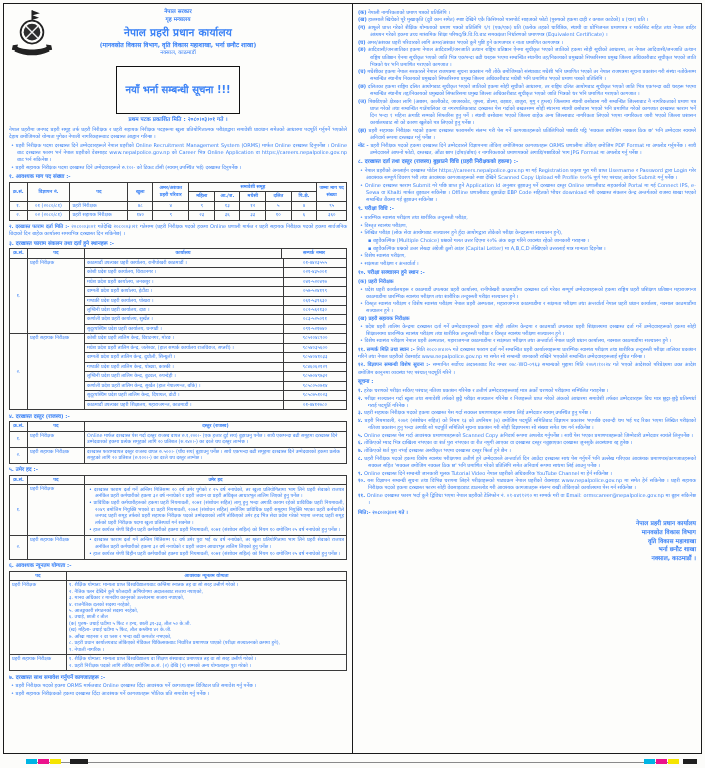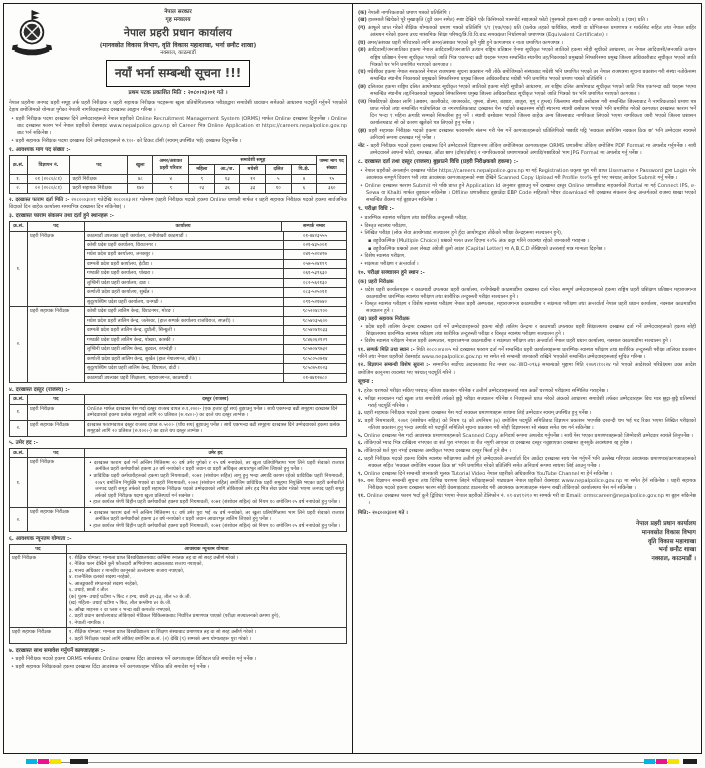--- a/index.html
+++ b/index.html
@@ -1,30 +1,30 @@
 <!DOCTYPE html>
 <html><head>
 <meta charset="utf-8">
 <style>
   html,body{margin:0;padding:0;background:#e8e8e8;}
   .page{position:relative;width:705px;height:768px;background:#fcfcfa;overflow:hidden;
-        font-family:"DejaVu Sans","Liberation Sans",sans-serif;color:#404040;}
+        font-family:"DejaVu Sans","Liberation Sans",sans-serif;color:#3b82f6;}
   .frame{position:absolute;left:3px;top:3px;right:3px;bottom:14px;border:1.4px solid #1a1a1a;
          display:flex;background:#fdfdfb;}
   .col{flex:1 1 50%;padding:4px 5px;overflow:hidden;font-size:5px;line-height:1.42;}
   .col-left{border-right:1px solid #1a1a1a;}
   
   .hdr{position:relative;text-align:center;margin-bottom:2px;}
   .emblem{position:absolute;left:2px;top:1px;}
   .h-sm{font-size:5.6px;font-weight:bold;}
   .h-office{font-size:10.5px;font-weight:bold;letter-spacing:.2px;margin:1px 0;}
   .h-dept{font-size:6.1px;font-weight:bold;}
   .h-addr{font-size:5.4px;}
-  .title-box{display:inline-block;border:1.6px solid #111;padding:4px 8px;margin-top:3px;
-             font-size:12px;font-weight:bold;}
+  .title-box{display:inline-block;border:1.6px solid #111;padding:16px 8px;margin-top:9px;
+             font-size:10px;font-weight:bold;}
   .pub{font-size:5.6px;font-weight:bold;margin-top:2px;}
   
   .para{text-align:justify;margin:1.5px 0;}
   .bullet{padding-left:8px;text-indent:-6px;text-align:justify;margin:.5px 0;}
   .bullet::before{content:"•  ";}
   .sqb{padding-left:16px;text-indent:-6px;text-align:justify;margin:.5px 0;}
   .sqb::before{content:"▪  ";}
   .sec-title{font-weight:bold;font-size:5.4px;margin-top:2.5px;margin-bottom:1px;}
   
   table.t{width:100%;border-collapse:collapse;margin:1px 0 2px 0;}

